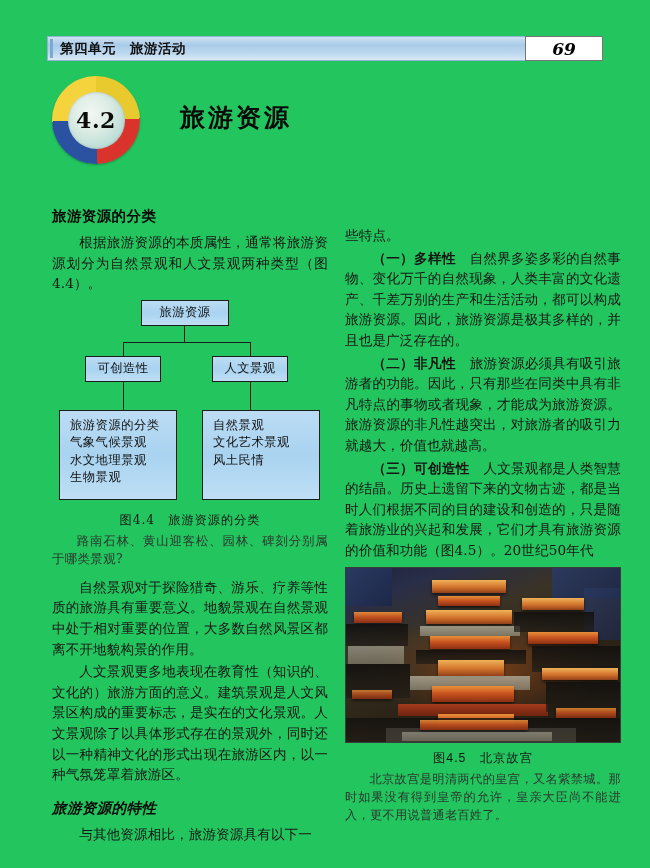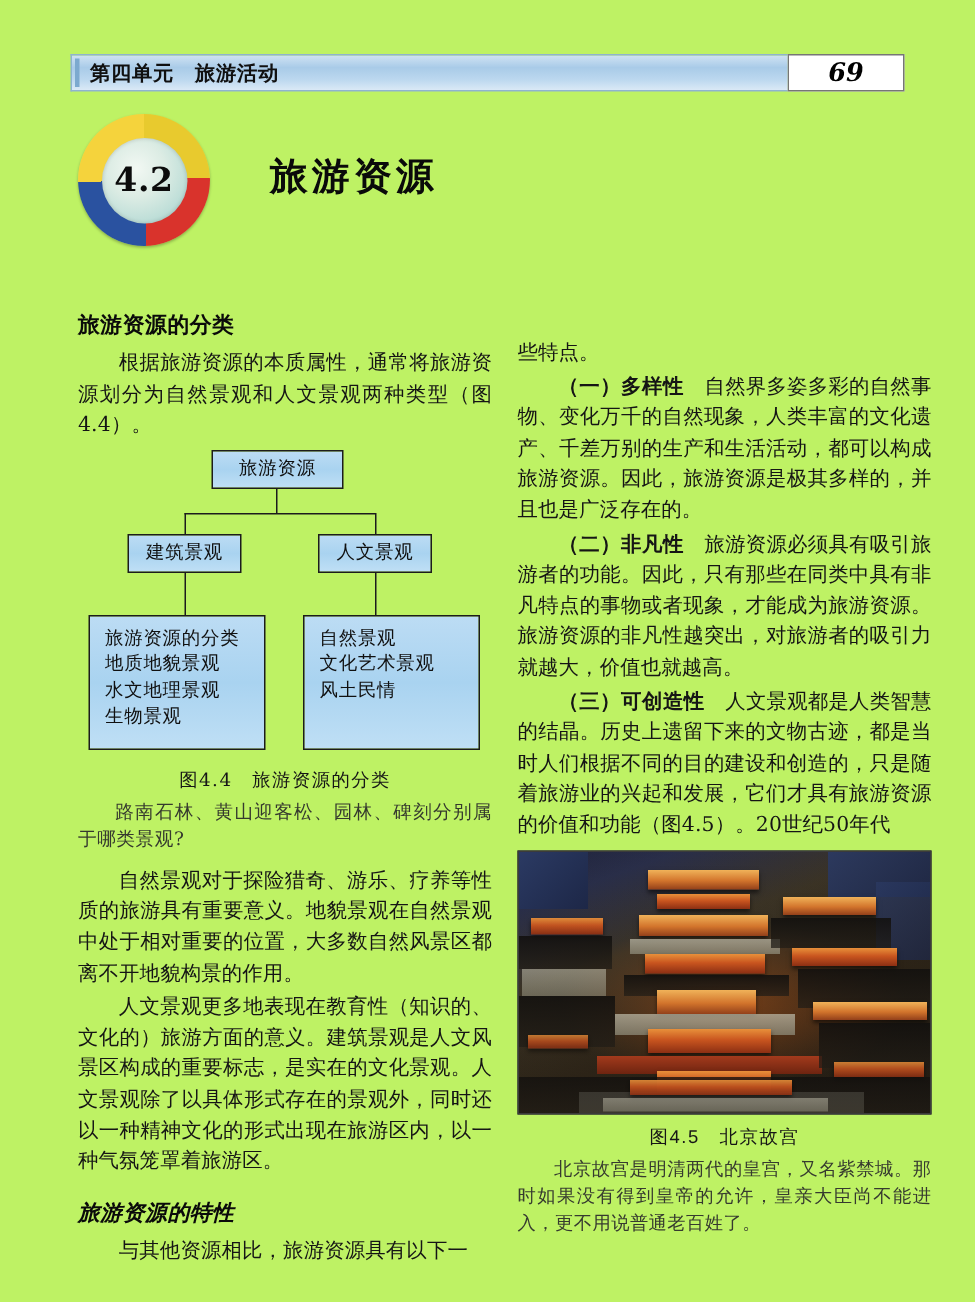--- a/index.html
+++ b/index.html
@@ -13,21 +13,21 @@
     background: #ffffff;
     font-family: "DejaVu Sans", "Liberation Sans", sans-serif;
     overflow: hidden;
     position: relative;
   }
 
   .page {
     position: relative;
     width: 650px;
     height: 868px;
-    background: #bef264;
+    background: #22c55e;
   }
 
   
   .header {
     position: absolute;
     left: 47px;
     top: 36px;
     width: 556px;
     height: 25px;
     display: flex;
@@ -326,27 +326,27 @@
     <div class="chart">
       <div class="line l1"></div>
       <div class="line l2"></div>
       <div class="line l3"></div>
       <div class="line l4"></div>
       <div class="line l5"></div>
       <div class="line l6"></div>
 
       <div class="node n-root">旅游资源</div>
 
-      <div class="node n-nat">建筑景观</div>
+      <div class="node n-nat">可创造性</div>
 
       <div class="node n-hum">人文景观</div>
 
       <div class="node multi n-natlist">
         <div>旅游资源的分类</div>
-        <div>地质地貌景观</div>
+        <div>气象气候景观</div>
         <div>水文地理景观</div>
         <div>生物景观</div>
       </div>
 
       <div class="node multi n-humlist">
         <div>自然景观</div>
         <div>文化艺术景观</div>
         <div>风土民情</div>
       </div>
     </div>

